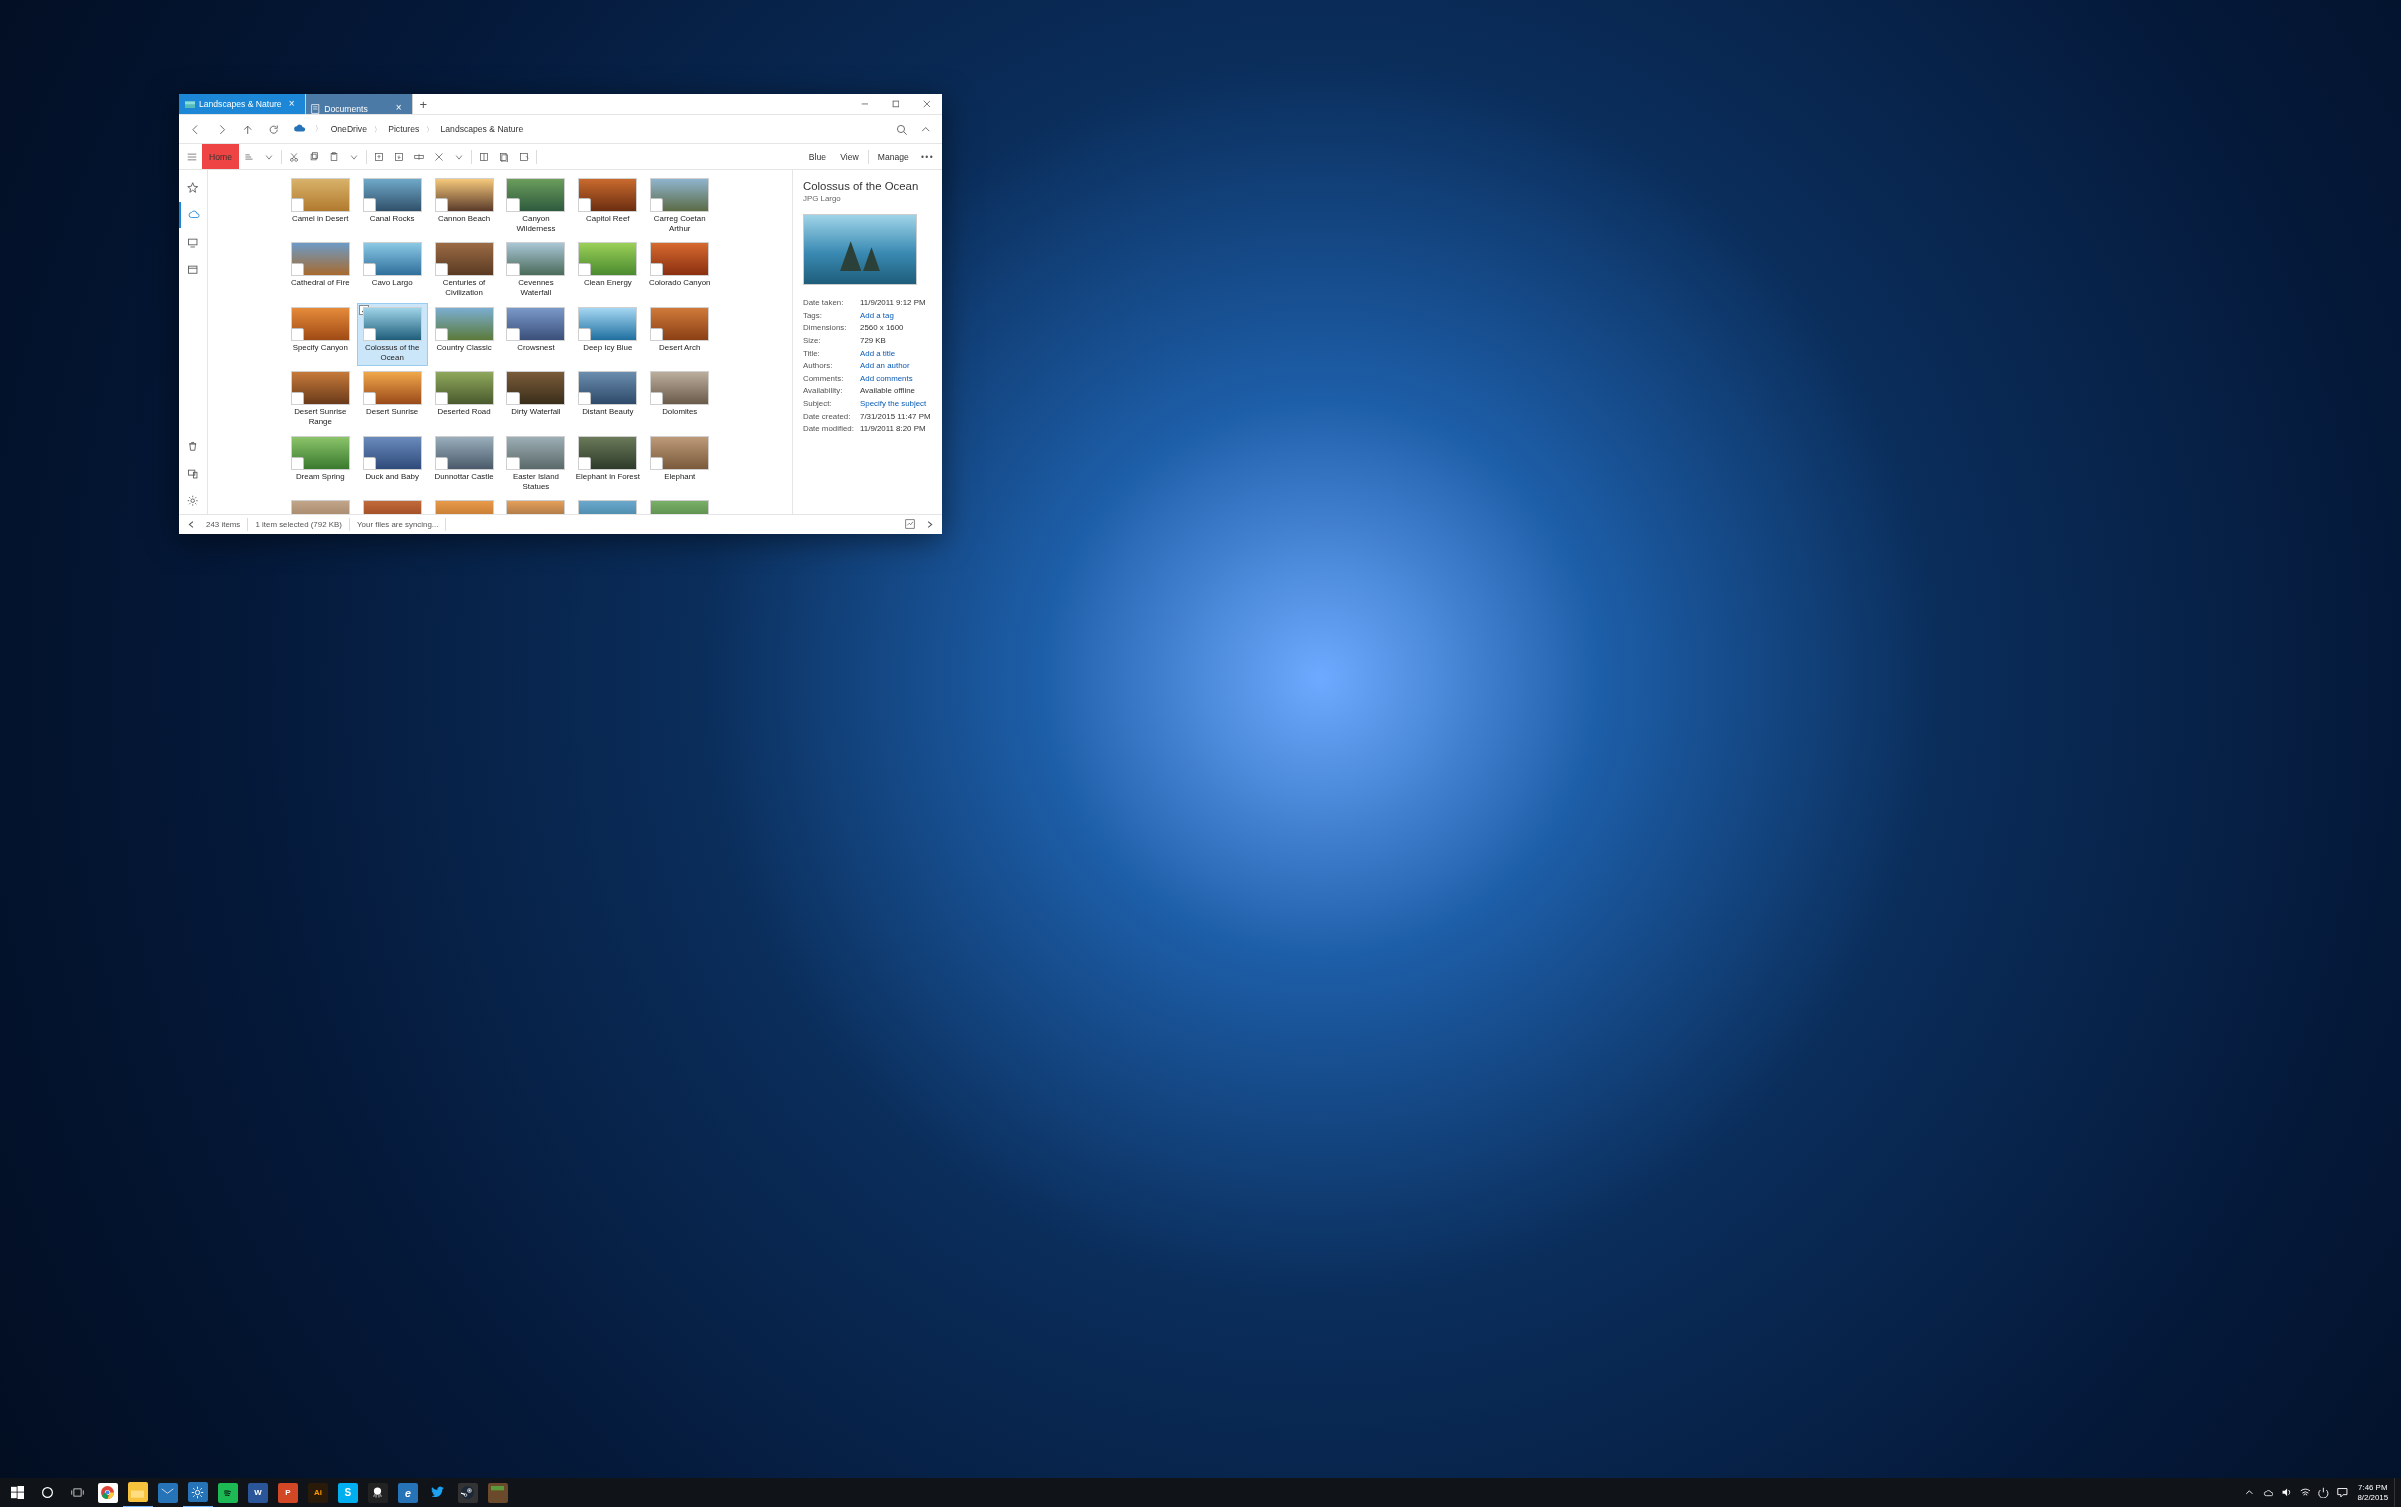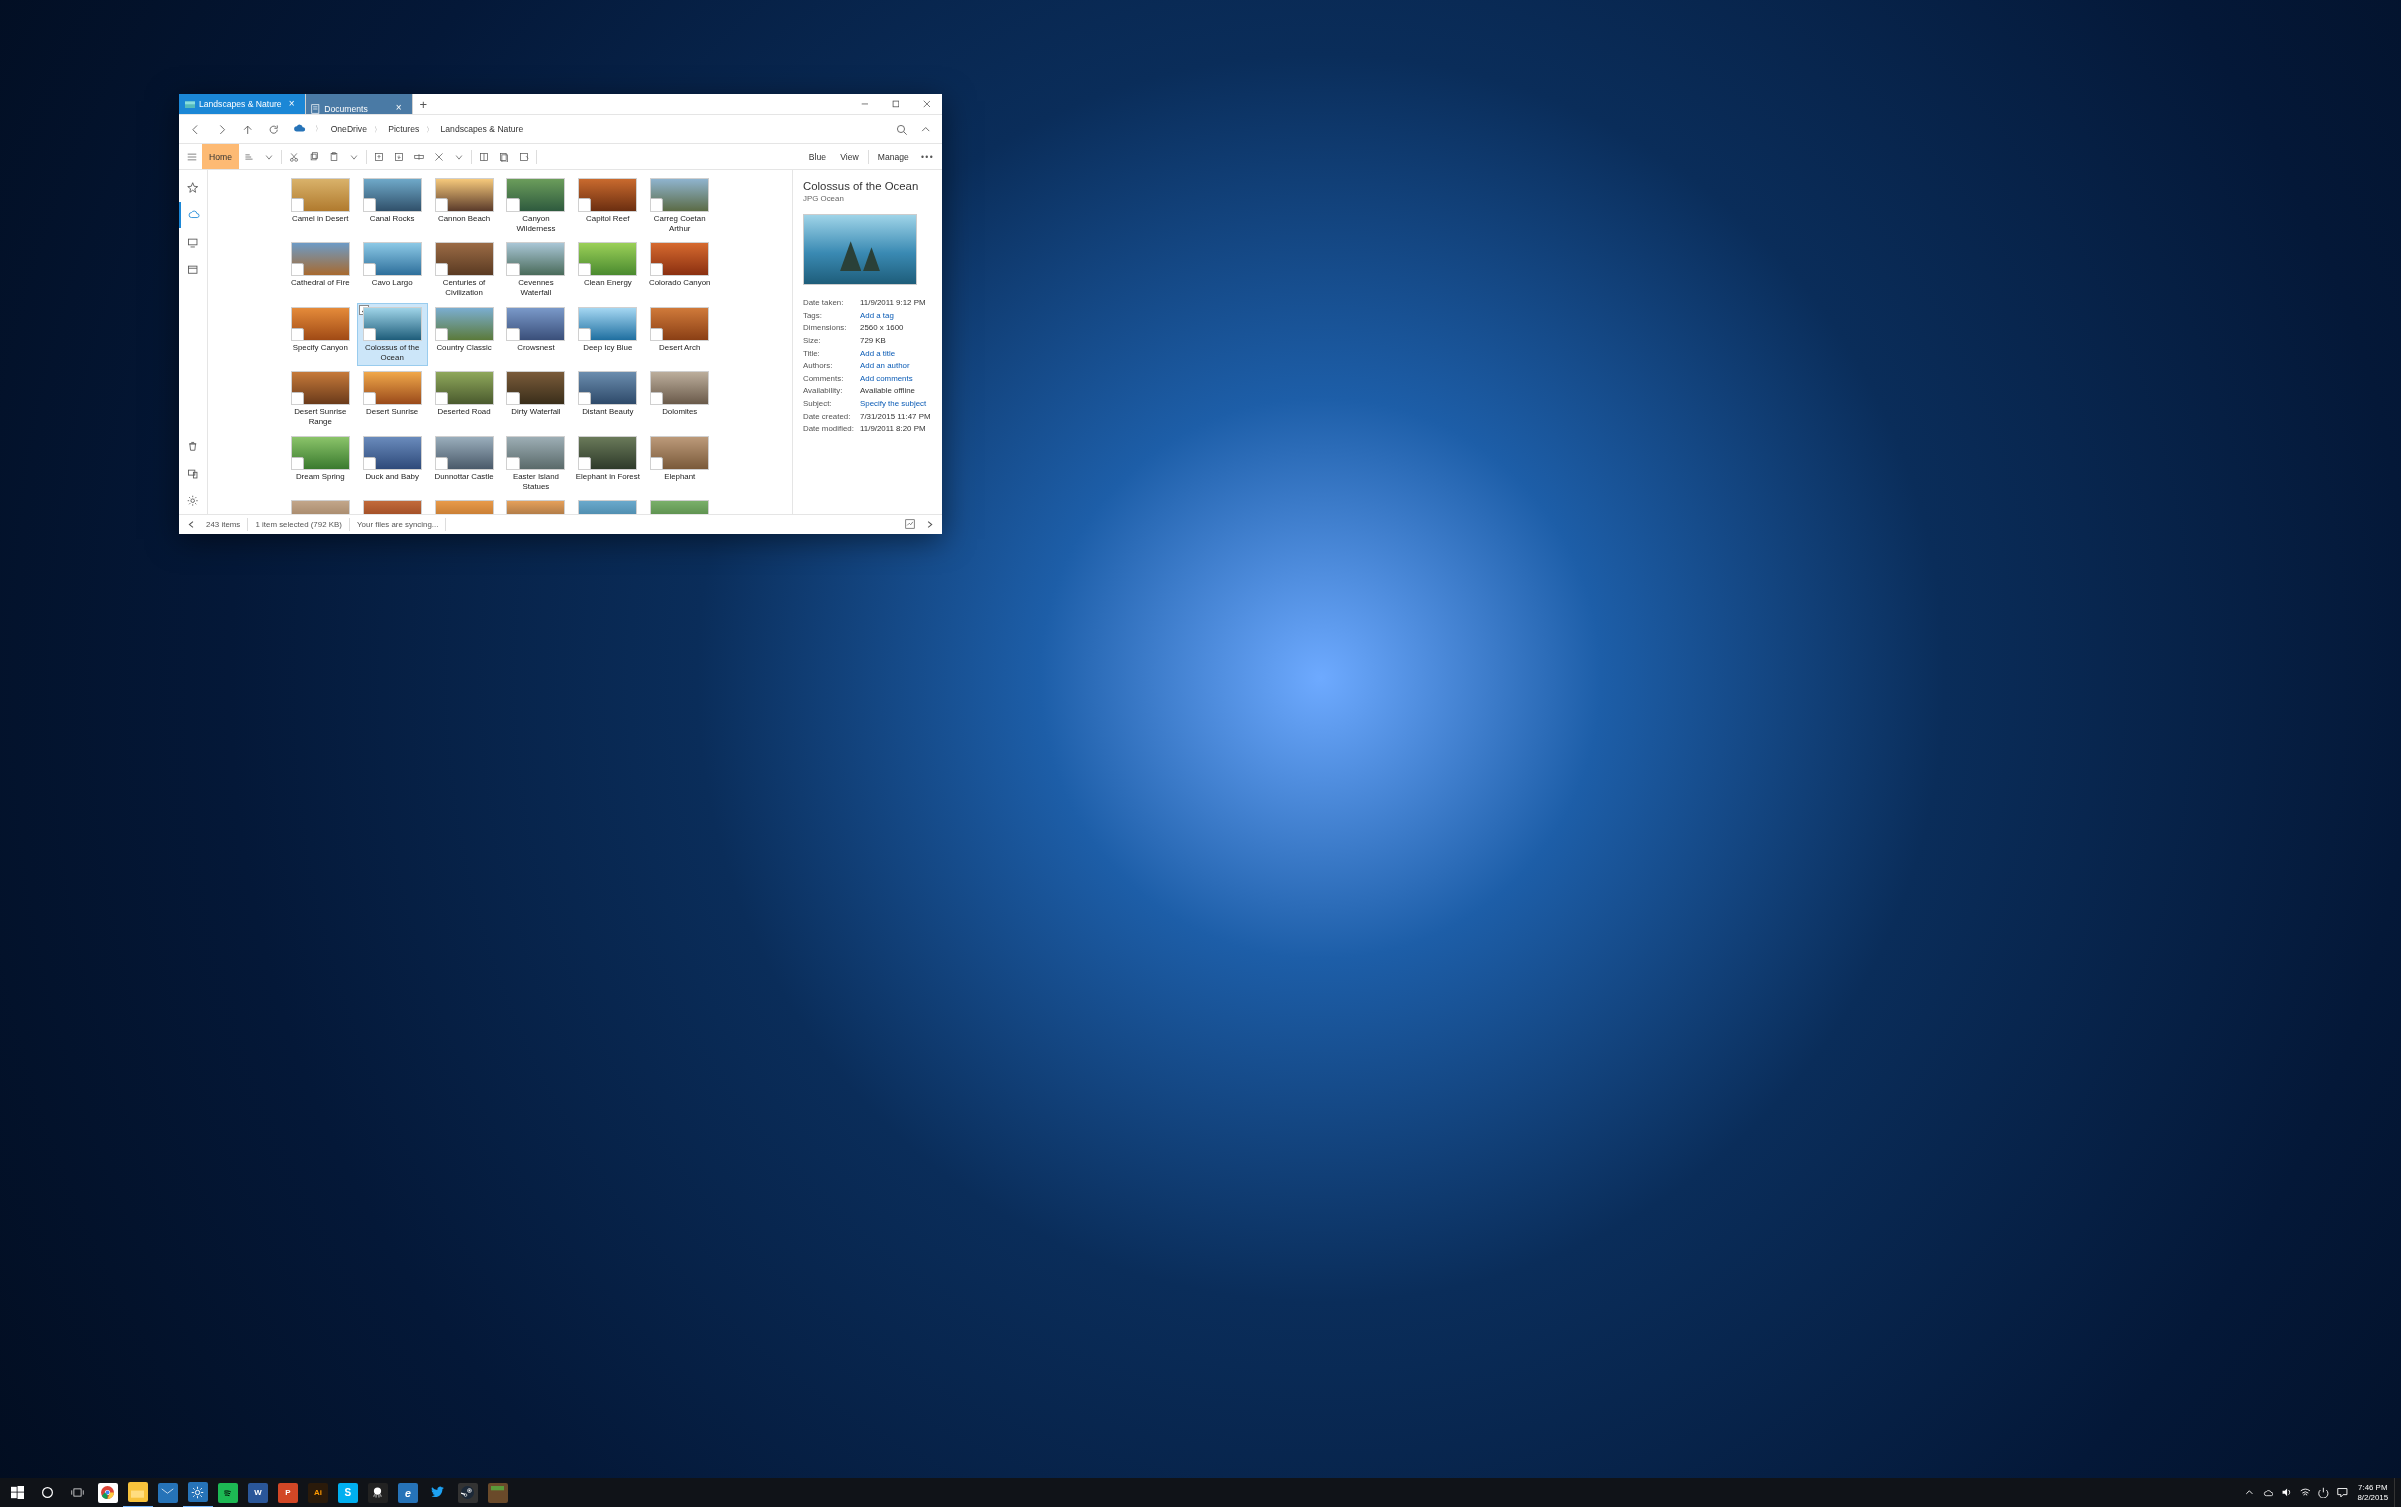--- a/index.html
+++ b/index.html
@@ -190,21 +190,21 @@
     </div>
 
     <div class="toolbar">
       <div class="tbtn icon">
           <svg viewBox="0 0 14 14">
             <line x1="1" y1="3" x2="13" y2="3"></line>
             <line x1="1" y1="7" x2="13" y2="7"></line>
             <line x1="1" y1="11" x2="13" y2="11"></line>
           </svg>
         </div>
-      <div class="tbtn" style="background:#fdba74">Home</div>
+      <div class="tbtn" style="background:#ef4444">Home</div>
       <div class="tbtn icon">
           <svg viewBox="0 0 14 14">
             <line x1="2" y1="4" x2="8" y2="4"></line>
             <line x1="2" y1="7" x2="10" y2="7"></line>
             <line x1="2" y1="10" x2="12" y2="10"></line>
           </svg>
         </div>
       <div class="tbtn icon">
           <svg viewBox="0 0 14 14">
             <path d="M3 5 L7 10 L11 5"></path>
@@ -551,21 +551,21 @@
               <div class="item">
                 <div class="thumb">
                   <div class="sky" style="background:linear-gradient(#7ab06a,#3a6a2e)"></div>
                 </div>
               </div>
             </div>
         </div>
 
         <div class="details">
           <h2>Colossus of the Ocean</h2>
-          <div class="sub">JPG Ocean</div>
+          <div class="sub">JPG Largo</div>
           <div class="preview"></div>
           <div class="meta" id="meta-host">
               <div class="k">Date taken:</div>
               <div class="v">11/9/2011 9:12 PM</div>
               <div class="k">Tags:</div>
               <div class="v ph">Add a tag</div>
               <div class="k">Dimensions:</div>
               <div class="v">2560 x 1600</div>
               <div class="k">Size:</div>
               <div class="v">729 KB</div>

